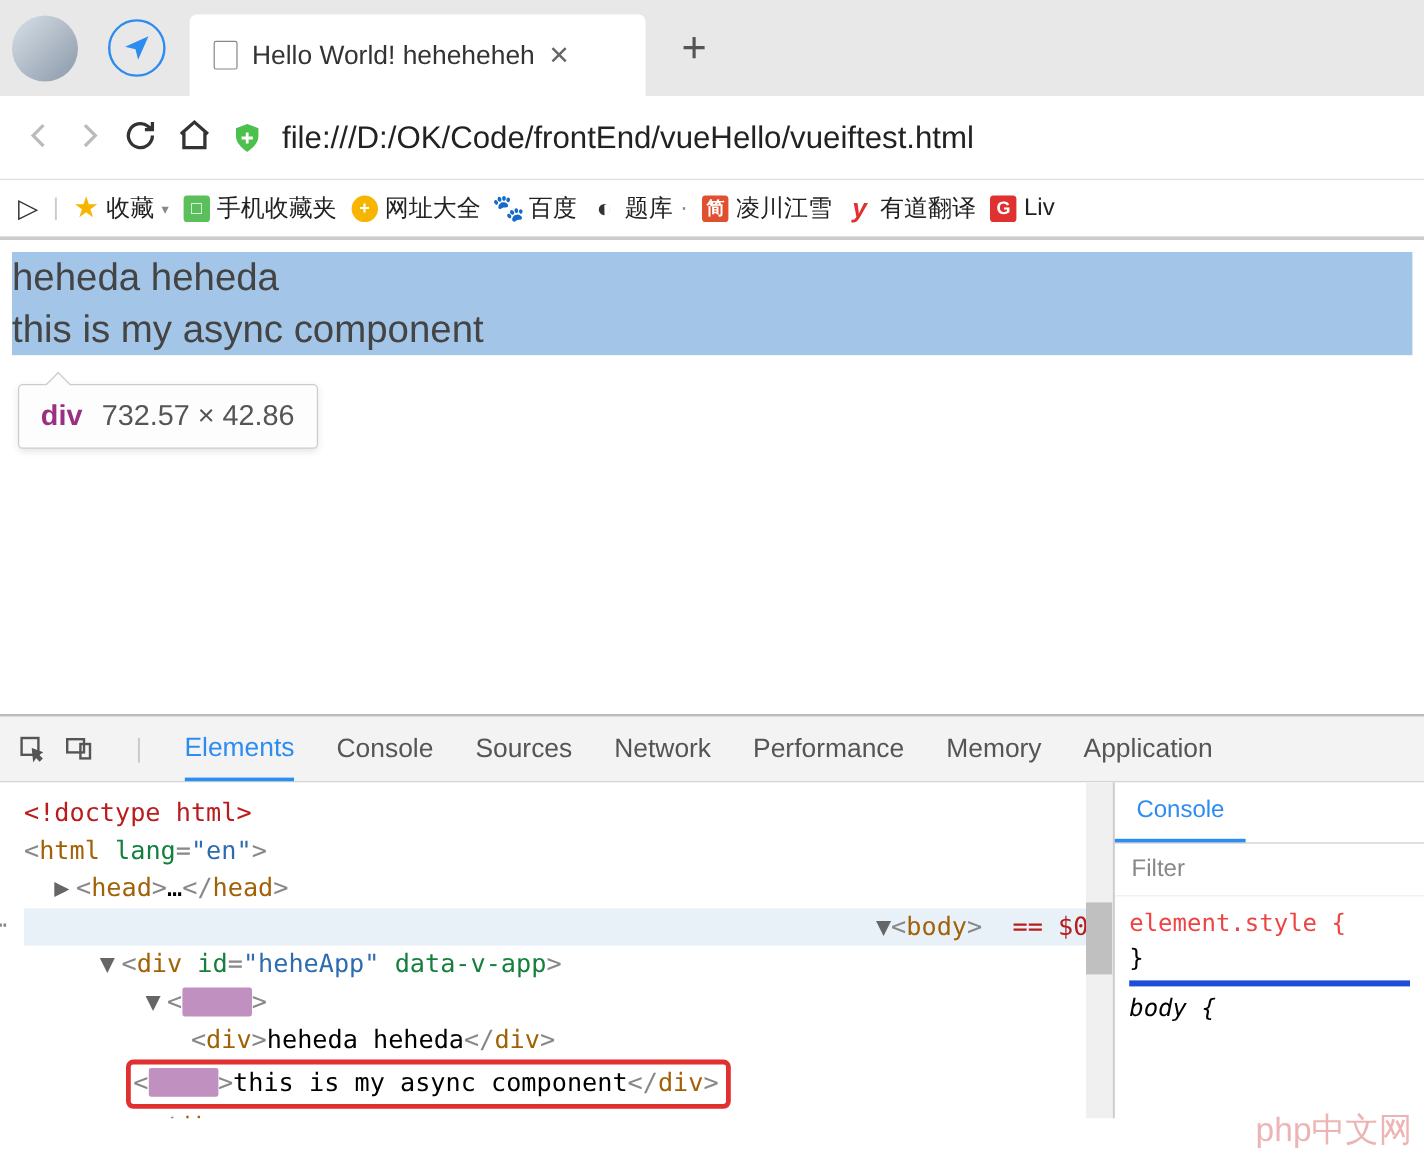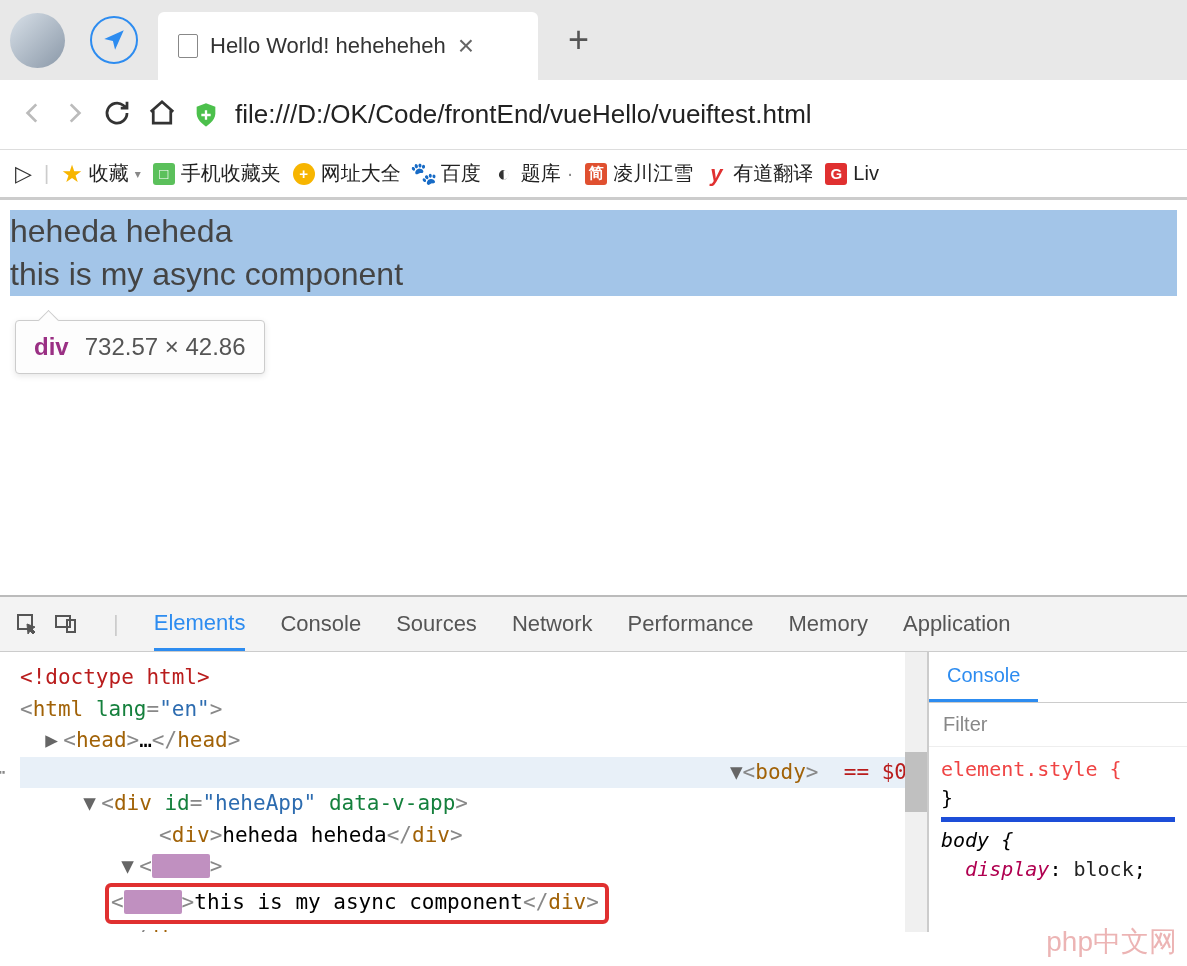--- a/index.html
+++ b/index.html
@@ -186,35 +186,34 @@
   </div>
 
   <div class="dt-body">
     <div class="dt-elements">
       <span class="ellipsis-badge">⋯</span>
       <div class="line"><span class="comment">&lt;!doctype html&gt;</span></div>
       <div class="line"><span class="tag-bracket">&lt;</span><span class="tag-name">html</span> <span class="attr-name">lang</span><span class="tag-bracket">=</span><span class="attr-val">"en"</span><span class="tag-bracket">&gt;</span></div>
       <div class="line">  <span class="arrow-expand">▶</span><span class="tag-bracket">&lt;</span><span class="tag-name">head</span><span class="tag-bracket">&gt;</span><span>…</span><span class="tag-bracket">&lt;/</span><span class="tag-name">head</span><span class="tag-bracket">&gt;</span></div>
       <div class="line selected-line">  <span class="arrow-expand">▼</span><span class="tag-bracket">&lt;</span><span class="tag-name">body</span><span class="tag-bracket">&gt;</span>  <span class="comment">== $0</span></div>
       <div class="line">     <span class="arrow-expand">▼</span><span class="tag-bracket">&lt;</span><span class="tag-name">div</span> <span class="attr-name">id</span><span class="tag-bracket">=</span><span class="attr-val">"heheApp"</span> <span class="attr-name">data-v-app</span><span class="tag-bracket">&gt;</span></div>
+      <div class="line">        <span class="arrow-expand">▼</span><span class="tag-bracket">&lt;</span><span class="redacted">div</span><span class="tag-bracket">&gt;</span></div>
       <div class="line">           <span class="tag-bracket">&lt;</span><span class="tag-name">div</span><span class="tag-bracket">&gt;</span><span>heheda heheda</span><span class="tag-bracket">&lt;/</span><span class="tag-name">div</span><span class="tag-bracket">&gt;</span></div>
-      <div class="line">        <span class="arrow-expand">▼</span><span class="tag-bracket">&lt;</span><span class="redacted">div</span><span class="tag-bracket">&gt;</span></div>
       <div><span class="redbox"><span class="tag-bracket">&lt;</span><span class="redacted">div</span><span class="tag-bracket">&gt;</span><span>this is my async component</span><span class="tag-bracket">&lt;/</span><span class="tag-name">div</span><span class="tag-bracket">&gt;</span></span></div>
       <div class="line">        <span class="tag-bracket">&lt;/</span><span class="tag-name">div</span><span class="tag-bracket">&gt;</span></div>
       <div class="scroll"></div>
       <div class="scroll-thumb"></div>
     </div>
 
     <div class="dt-styles">
       <div class="styles-tabs">
         <span class="styles-tab active">Console</span>
       </div>
       <div class="styles-filter">Filter</div>
       <div class="styles-rules">
         <div><span class="css-selector">element.style {</span></div>
         <div><span>}</span></div>
         <div style="border-top:5px solid #1d4ed8;margin-top:4px;padding-top:4px;"><span class="italic">body {</span></div>
-        <div>&nbsp;&nbsp;<span class="css-prop italic">display</span>: <span class="css-val">block</span>;</div>
       </div>
     </div>
   </div>
   <div class="watermark">php中文网</div>
 </div>
 
 </body></html>

